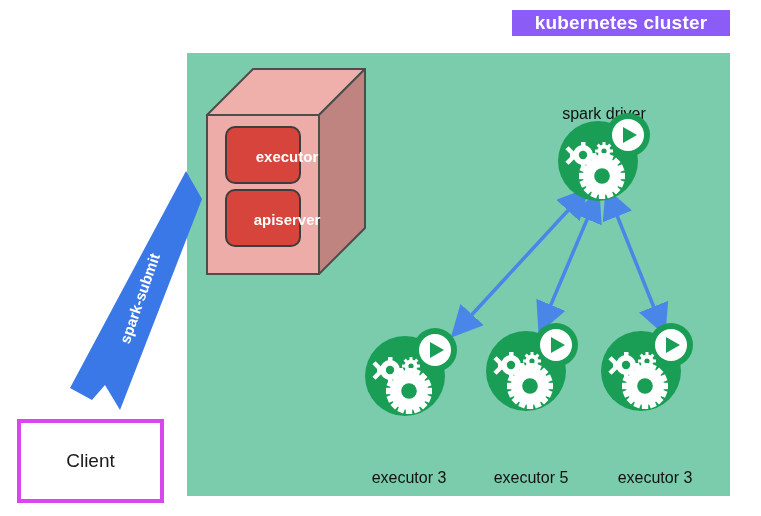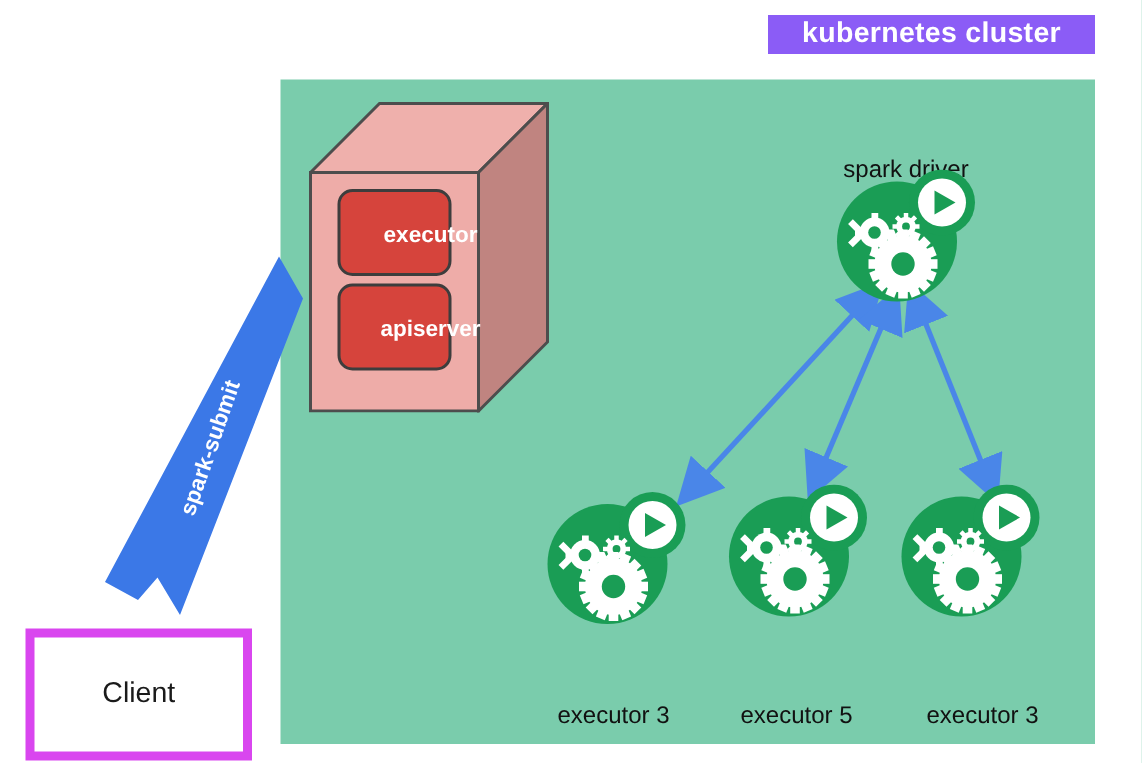--- a/index.html
+++ b/index.html
@@ -50,21 +50,21 @@
   }
 
   
   .client-box {
     position: absolute;
     left: 17px;
     top: 419px;
     width: 139px;
     height: 76px;
     background: #ffffff;
-    border: 6px solid #d946ef;
+    border: 4px solid #d946ef;
     display: flex;
     align-items: center;
     justify-content: center;
     font-size: 19px;
     color: #1a1a1a;
   }
 
   
   .cube {
     position: absolute;

